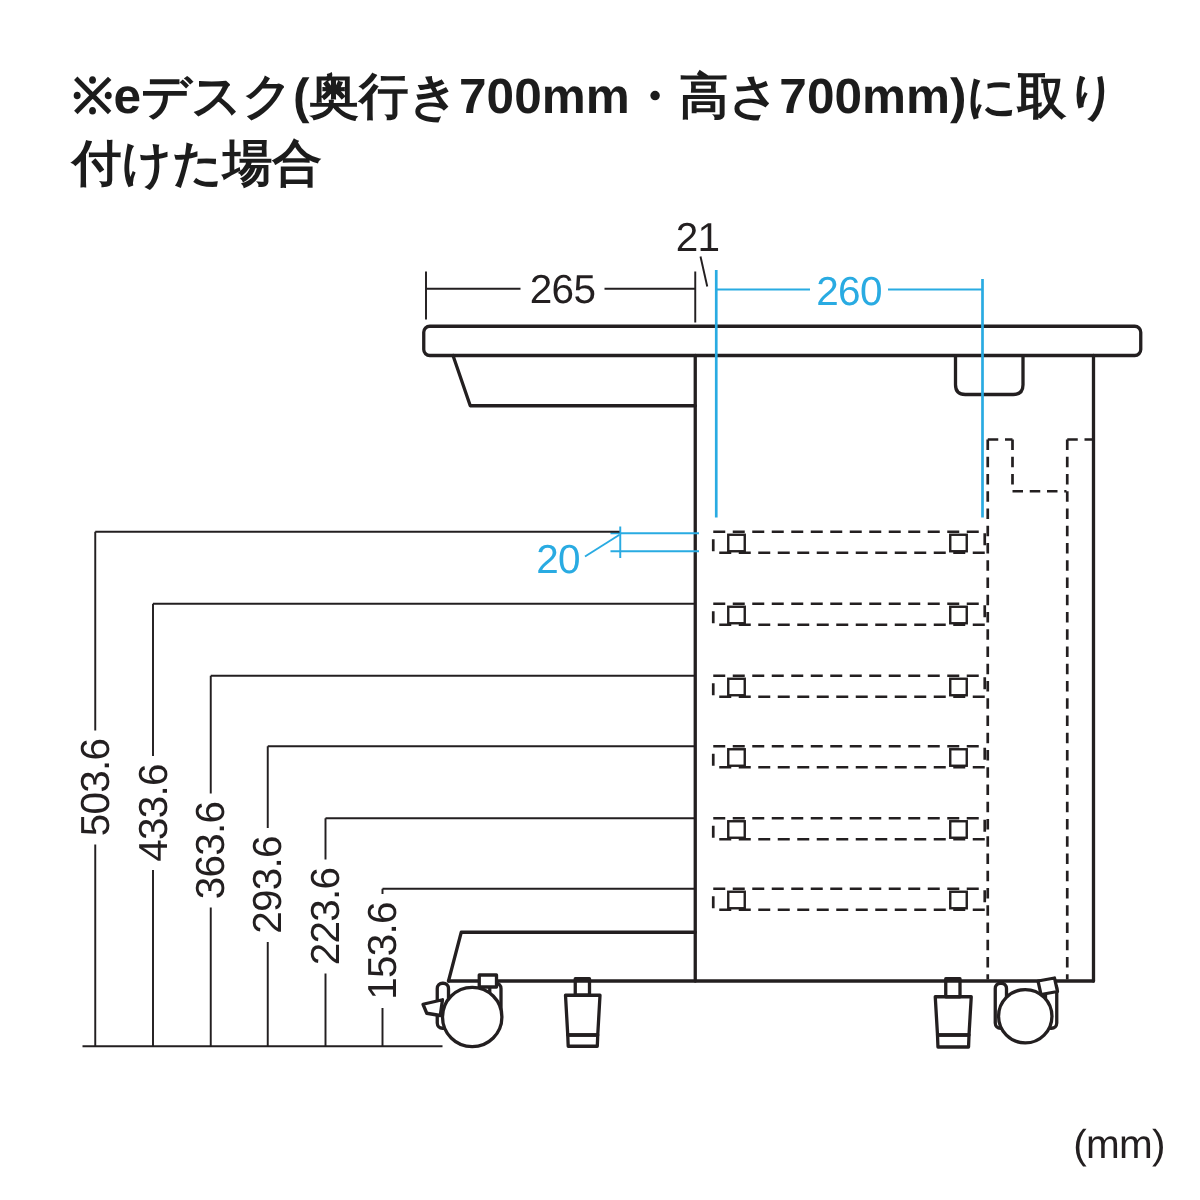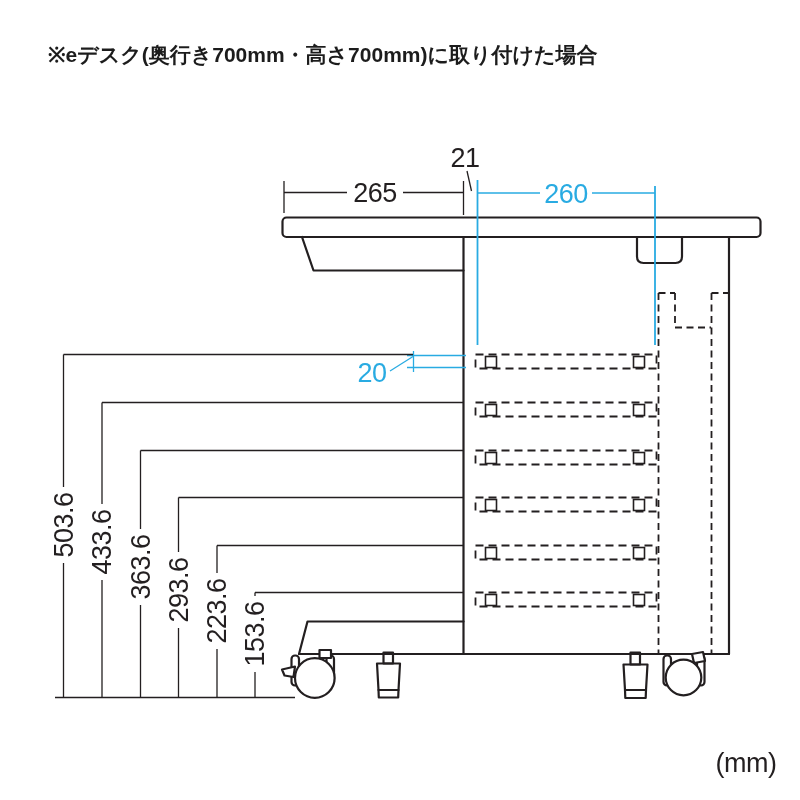--- a/index.html
+++ b/index.html
@@ -1,19 +1,19 @@
 <!DOCTYPE html>
 <html><head>
 <meta charset="utf-8">
 <style>
   html,body{margin:0;padding:0;background:#ffffff;}
   #page{position:relative;width:800px;height:800px;background:#fff;overflow:hidden;
         font-family:"Liberation Sans",sans-serif;}
   #title{position:absolute;left:48px;top:40px;width:700px;
-         font-size:21px;font-weight:bold;color:#1c1c1c;letter-spacing:0px;}
+         font-size:33px;font-weight:bold;color:#1c1c1c;letter-spacing:0px;}
   svg{position:absolute;left:0;top:0;}
   .outline{stroke:#231f20;stroke-width:2.2;fill:none;stroke-linecap:round;stroke-linejoin:round;}
   .outline-thin{stroke:#231f20;stroke-width:1.6;fill:none;}
   .hidden-line{stroke:#231f20;stroke-width:1.8;fill:none;stroke-dasharray:7 4.5;}
   .slot-line{stroke:#231f20;stroke-width:1.8;fill:none;stroke-dasharray:8 5;}
   .dim{stroke:#231f20;stroke-width:1.3;fill:none;}
   .dim-cyan{stroke:#29abe2;stroke-width:1.3;fill:none;}
   .ext-cyan{stroke:#29abe2;stroke-width:1.8;fill:none;}
   .whitefill{fill:#ffffff;}
   text{font-family:"Liberation Sans",sans-serif;font-size:27px;fill:#231f20;letter-spacing:-0.5px;}

